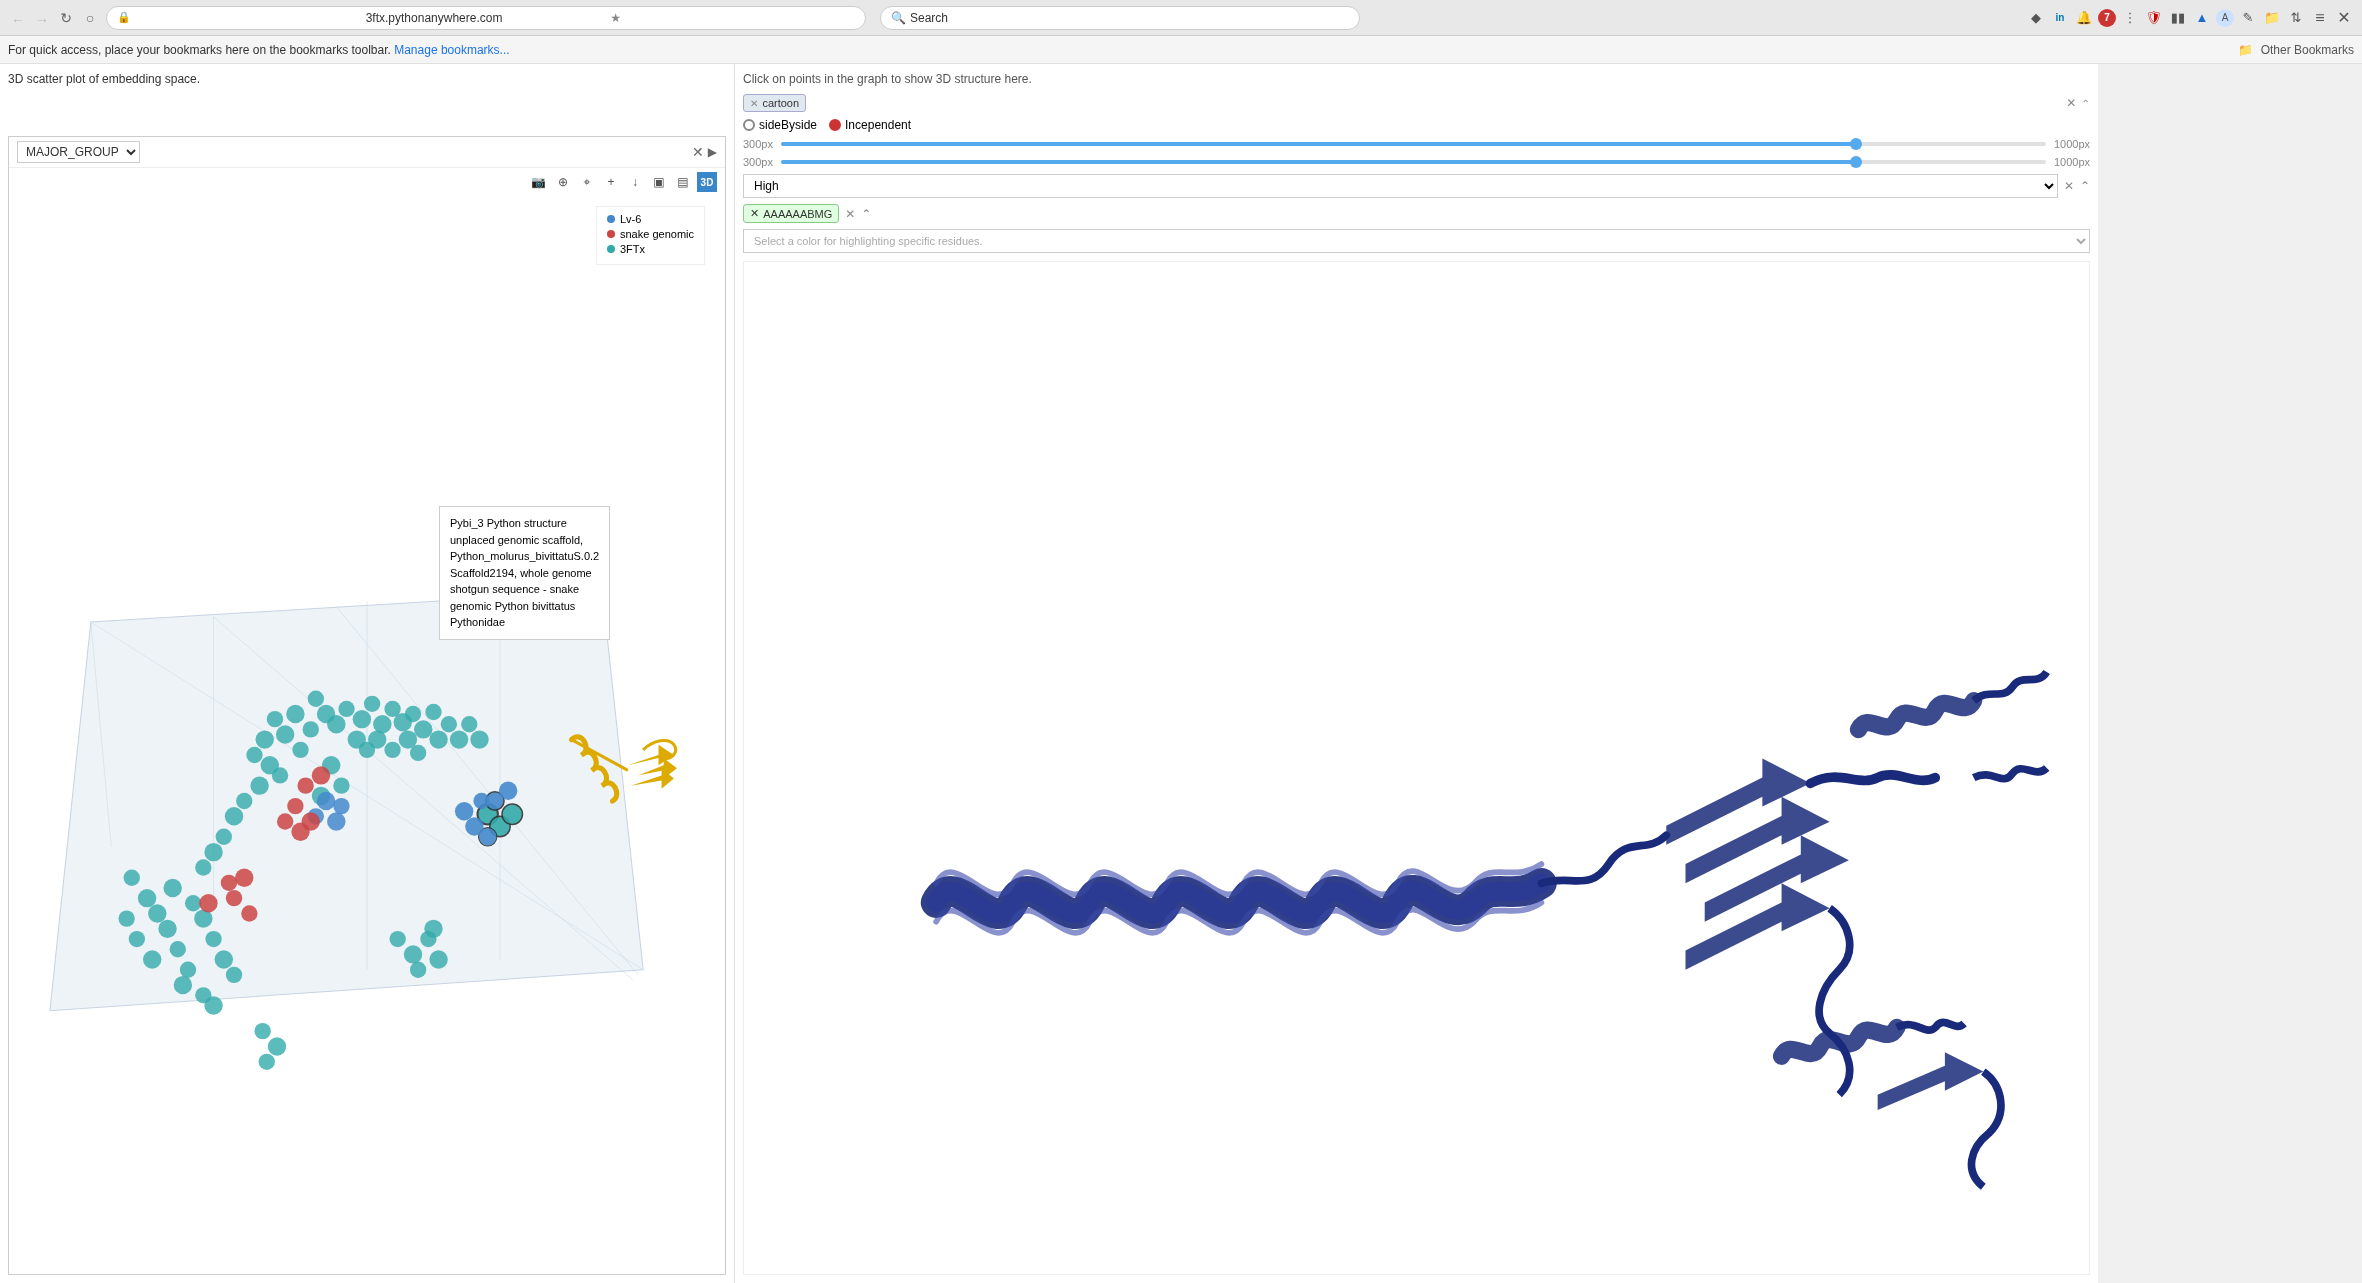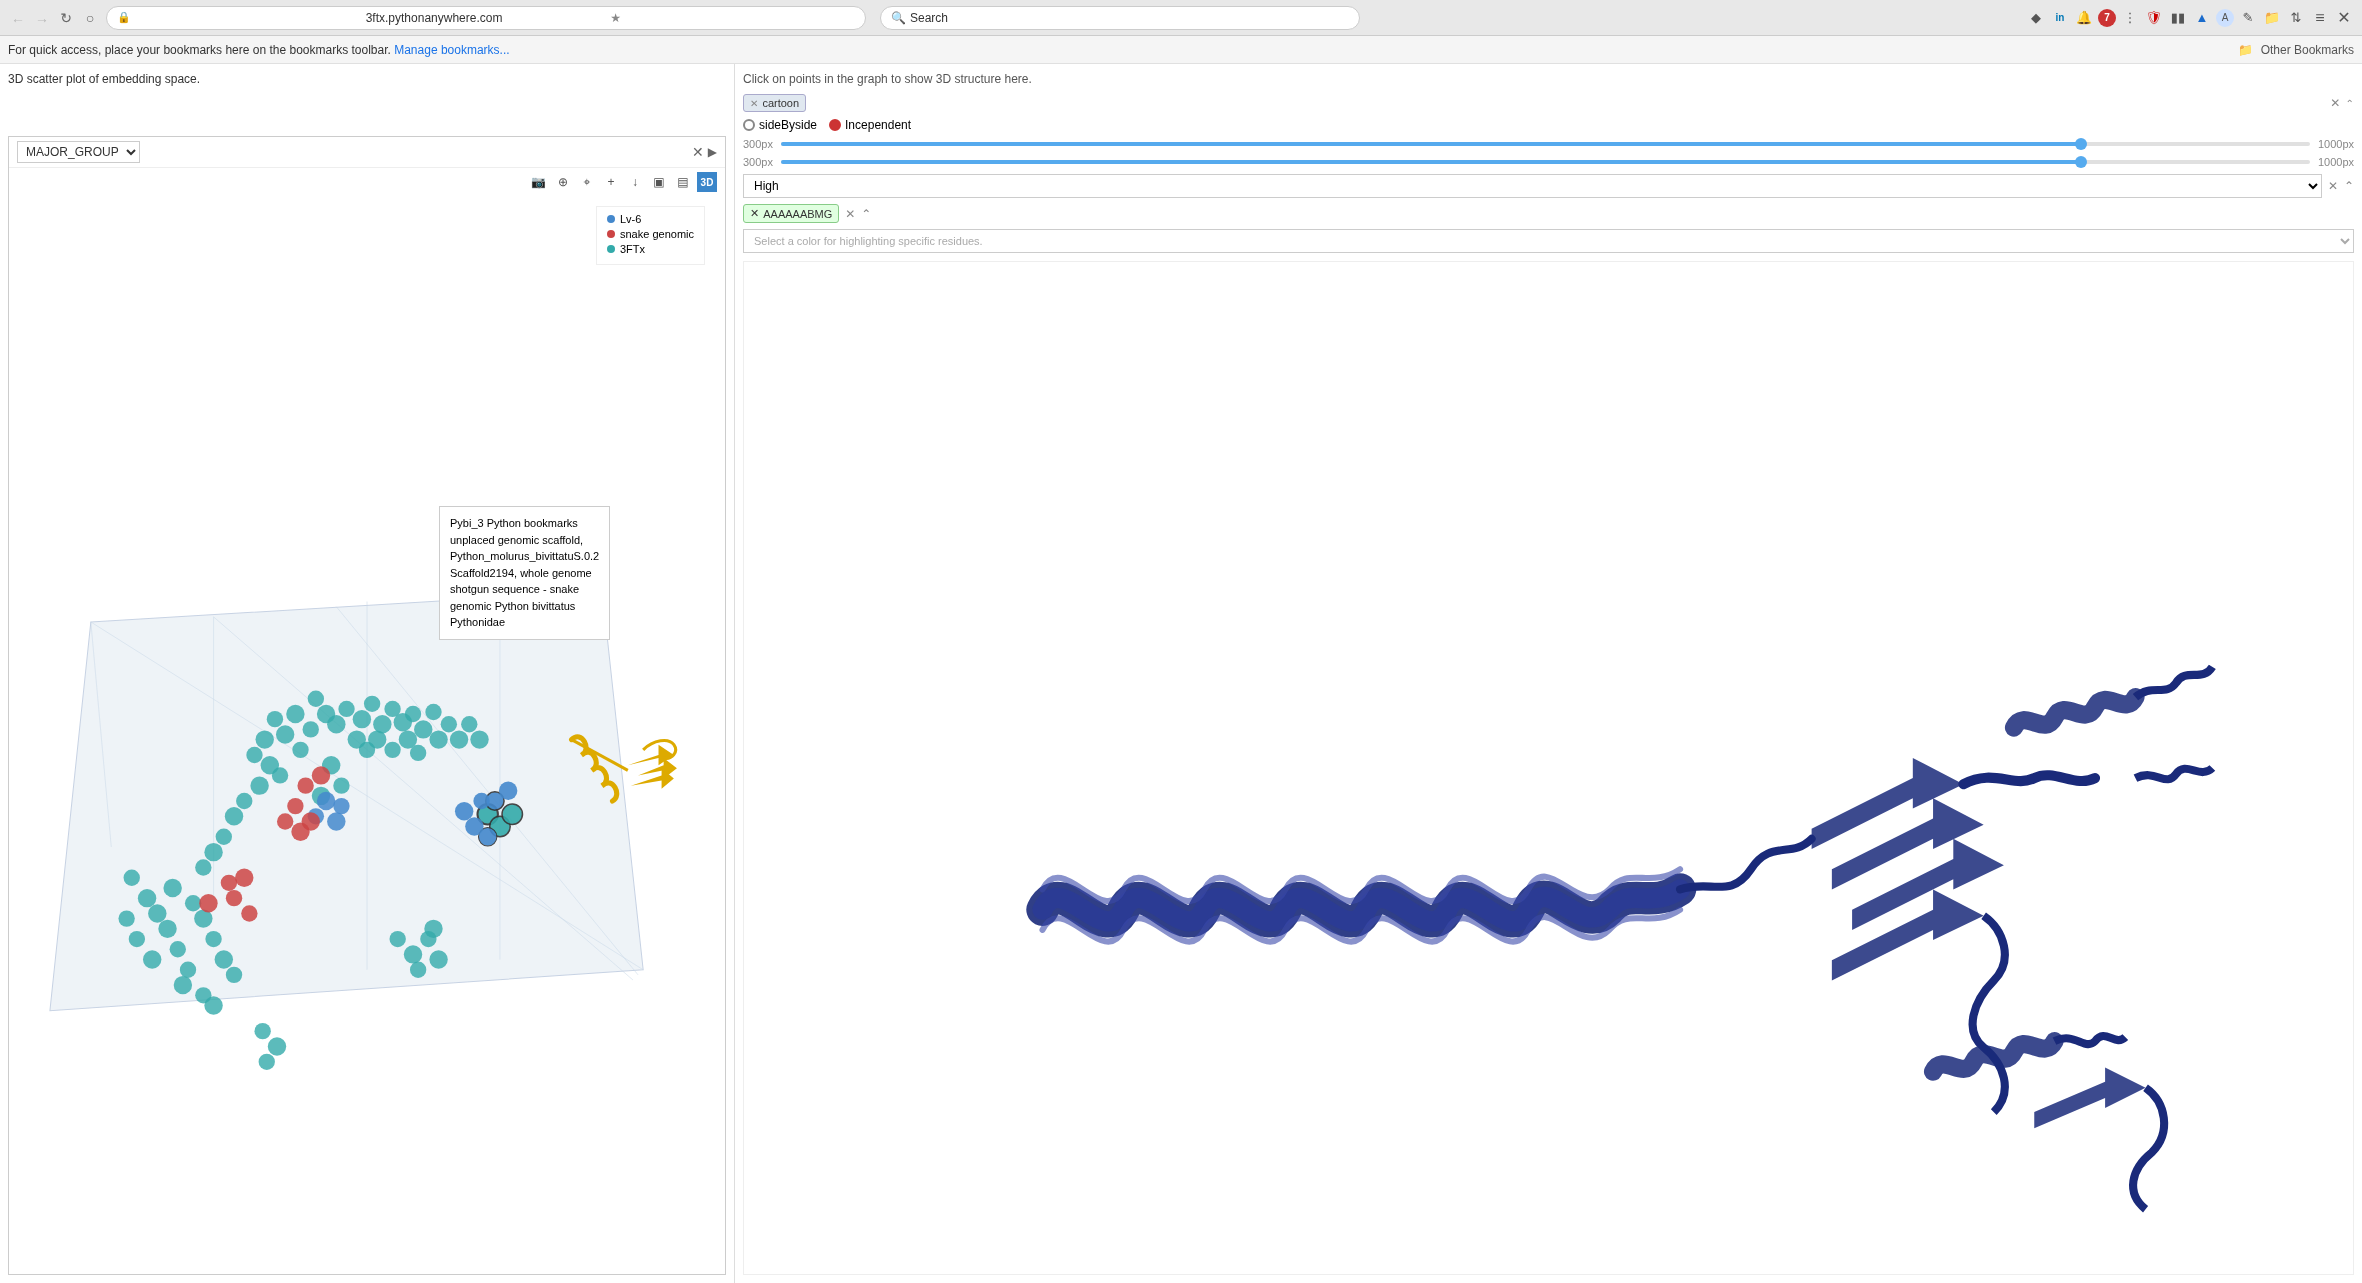--- a/index.html
+++ b/index.html
@@ -15,21 +15,21 @@
     .url-bar span { flex: 1; }
     .search-bar { flex: 1; max-width: 480px; height: 24px; border: 1px solid #ccc; border-radius: 12px; background: white; display: flex; align-items: center; padding: 0 10px; font-size: 12px; color: #333; margin-left: 8px; }
     .toolbar-icons { display: flex; gap: 4px; align-items: center; margin-left: auto; }
     .toolbar-icon { width: 20px; height: 20px; display: flex; align-items: center; justify-content: center; color: #555; font-size: 13px; cursor: pointer; }
 
     .bookmarks-bar { height: 28px; background: #f5f5f5; border-bottom: 1px solid #e0e0e0; display: flex; align-items: center; padding: 0 8px; font-size: 12px; color: #333; }
     .bookmarks-bar a { color: #1a73e8; text-decoration: none; }
     .bookmarks-right { margin-left: auto; color: #555; }
 
     
-    .main-content { display: flex; width: 2362px; height: calc(1283px - 64px); background: white; }
+    .main-content { display: flex; width: 2098px; height: calc(1283px - 64px); background: white; }
 
     
     .left-panel { width: 735px; border-right: 1px solid #ddd; display: flex; flex-direction: column; padding: 8px; }
     .panel-title { font-size: 12px; color: #333; margin-bottom: 6px; }
     .scatter-container { border: 1px solid #ccc; flex: 1; position: relative; background: white; margin-top: 44px; }
     .scatter-header { display: flex; align-items: center; justify-content: space-between; padding: 4px 8px; border-bottom: 1px solid #eee; }
     .scatter-dropdown { font-size: 12px; color: #333; border: 1px solid #ccc; padding: 2px 4px; background: white; }
     .scatter-close { cursor: pointer; color: #666; font-size: 14px; }
     .scatter-toolbar { display: flex; align-items: center; gap: 4px; padding: 4px 8px; justify-content: flex-end; }
     .scatter-tool { width: 20px; height: 20px; display: flex; align-items: center; justify-content: center; color: #555; font-size: 12px; cursor: pointer; border: 1px solid transparent; }
@@ -290,21 +290,21 @@
             <span>snake genomic</span>
           </div>
           <div class="legend-item">
             <div class="legend-dot teal"></div>
             <span>3FTx</span>
           </div>
         </div>
 
         
         <div class="tooltip" style="top:310px;left:430px;">
-          <div>Pybi_3 Python bookmarks</div>
+          <div>Pybi_3 Python structure</div>
           <div>unplaced genomic scaffold,</div>
           <div>Python_molurus_bivittatuS.0.2</div>
           <div>Scaffold2194, whole genome</div>
           <div>shotgun sequence - snake</div>
           <div>genomic Python bivittatus</div>
           <div>Pythonidae</div>
         </div>
       </div>
     </div>
   </div>

